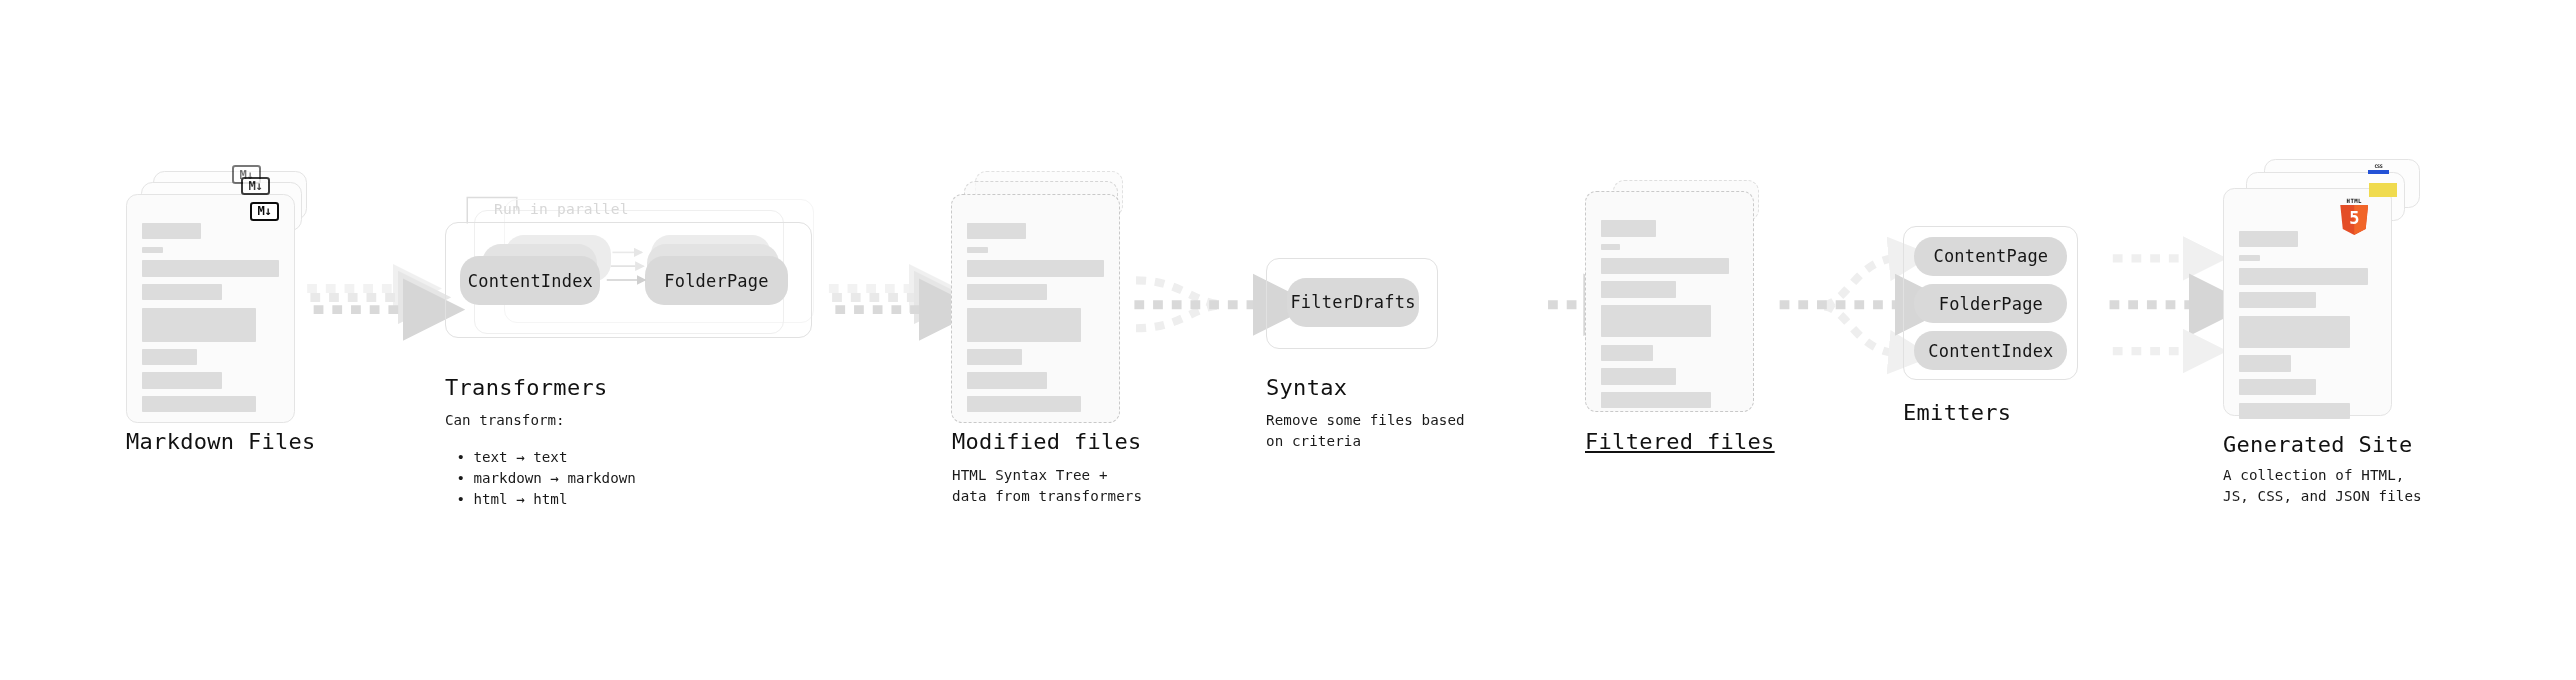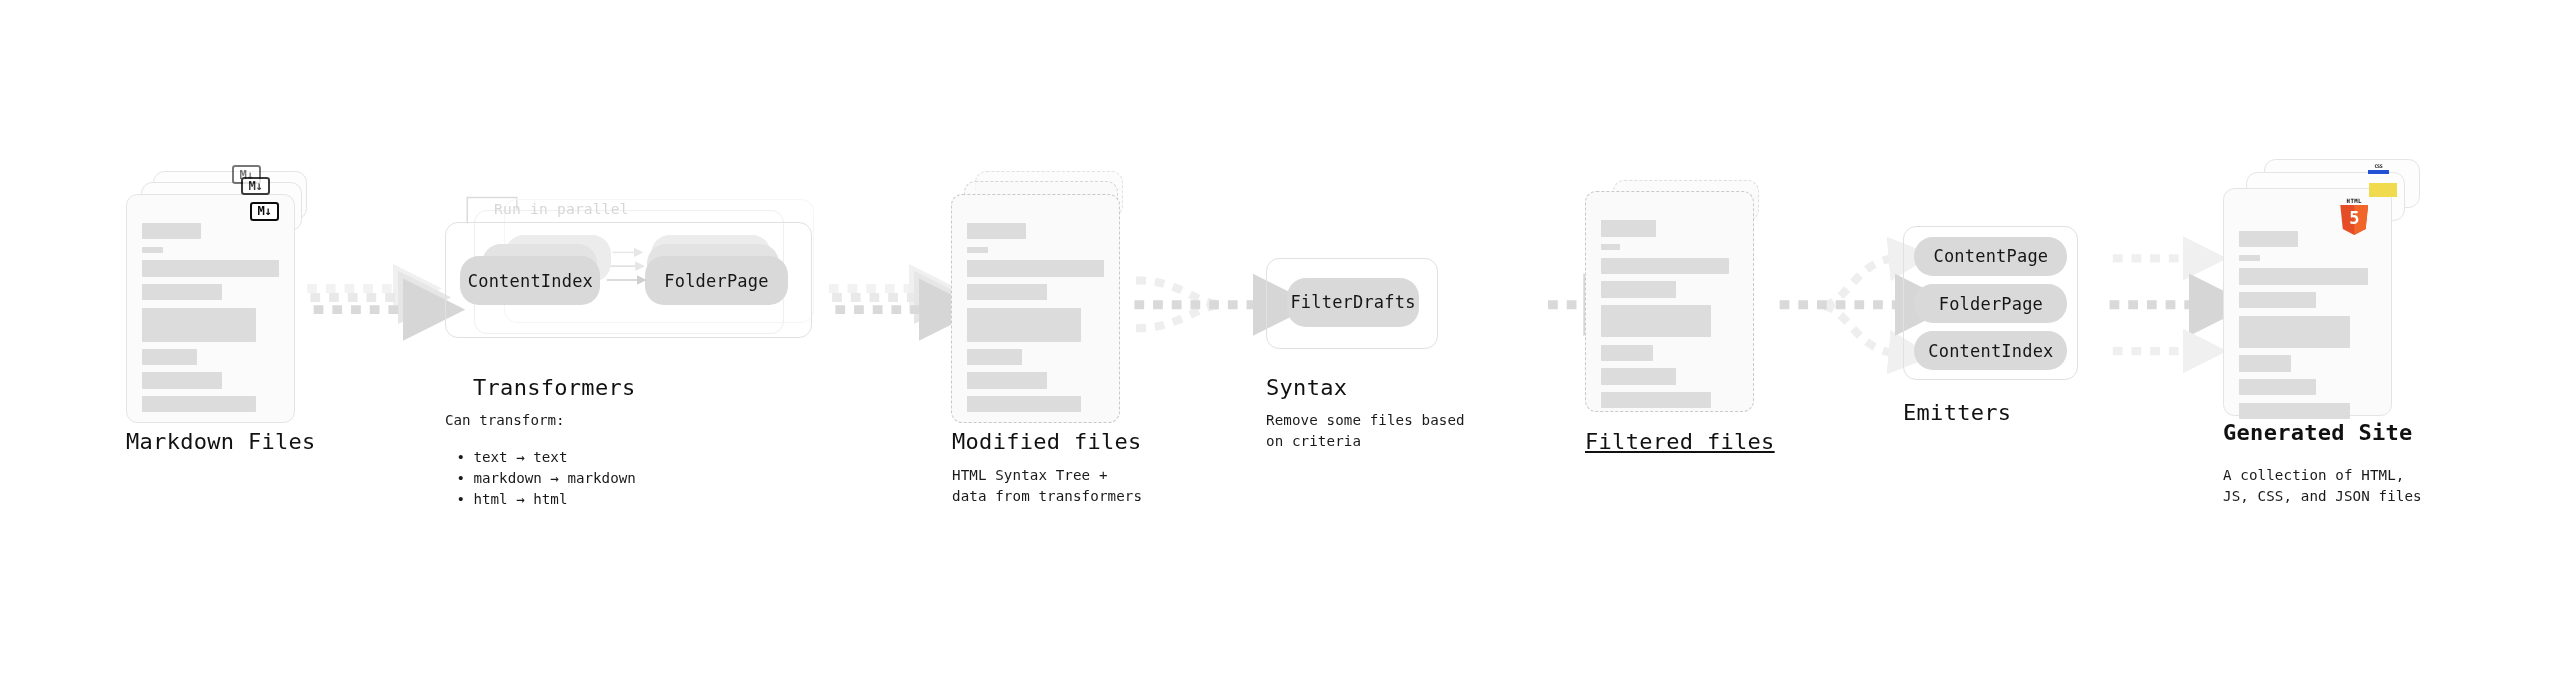--- a/index.html
+++ b/index.html
@@ -282,21 +282,21 @@
         </marker>
       </defs>
       <line x1="206" y1="56" x2="242" y2="56" stroke="#e9e9e9" stroke-width="2" marker-end="url(#tarr-l)"></line>
       <line x1="204" y1="73" x2="244" y2="73" stroke="#e2e2e2" stroke-width="2" marker-end="url(#tarr-l)"></line>
       <line x1="199" y1="90" x2="246" y2="90" stroke="#cfcfcf" stroke-width="2" marker-end="url(#tarr-d)"></line>
     </svg>
   </div>
 
   <div class="annot" style="left:494px; top:200px;">Run in parallel</div>
 
-  <div class="title" style="left:445px; top:375px;margin-left:28px;">Transformers</div>
+  <div class="title" style="left:445px; top:375px;">Transformers</div>
 
   <div class="bullets" style="left:445px; top:410px;">
     <div class="lead">Can transform:</div>
     <ul>
       <li>text → text</li>
       <li>markdown → markdown</li>
       <li>html → html</li>
     </ul>
   </div>
 
@@ -382,18 +382,18 @@
       <div class="badge-js" style="left:146px; top:24.4px;"></div>
 
       <div class="badge-html5" style="left:115px; top:39px;">
         <div class="h5-word">HTML</div>
         <div class="h5-shield">
           <div class="h5-num">5</div>
         </div>
       </div>
     </div>
   </div>
-  <div class="title" style="left:2223px; top:420px;font-weight:bold;">Generated Site</div>
+  <div class="title" style="left:2223px; top:432px;">Generated Site</div>
   <div class="subtitle" style="left:2223px; top:465px;">A collection of HTML,
 JS, CSS, and JSON files</div>
 
 </div>
 
 
 </body></html>

